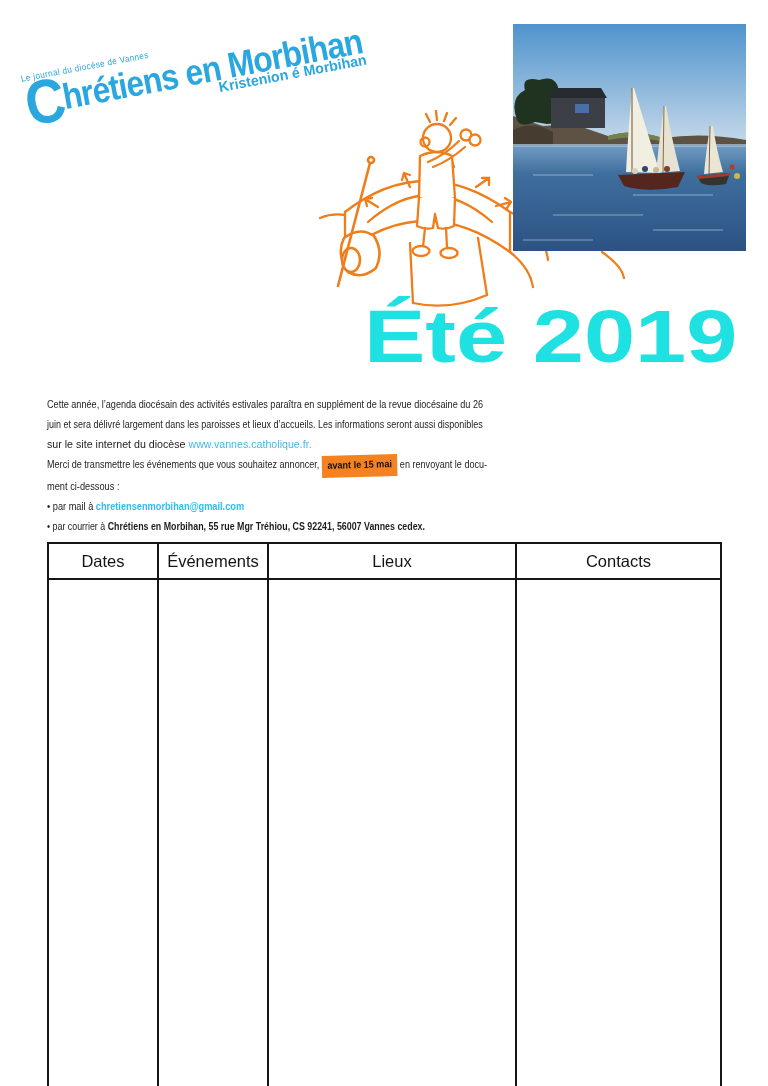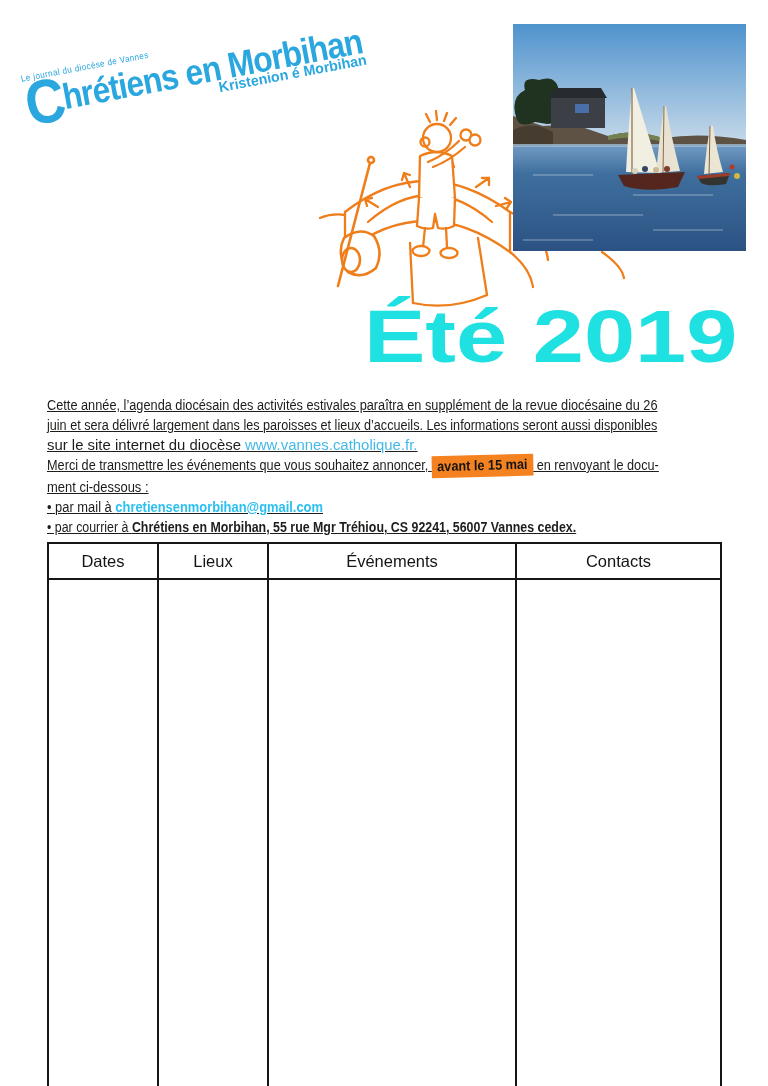--- a/index.html
+++ b/index.html
@@ -23,21 +23,21 @@
   
   .headline{position:absolute;left:50px;top:160px;color:#22379f;font-weight:bold;z-index:3;}
   .headline-line{font-size:34px;line-height:40px;letter-spacing:-.5px;}
   .cta{margin-top:14px;color:#00bef0;font-size:28px;line-height:32px;font-weight:bold;}
   .cta-arrow{font-size:22px;margin-right:7px;}
 
   .season{position:absolute;left:364px;top:300px;color:#20e1e1;font-size:74px;
           font-weight:bold;line-height:74px;z-index:3;}
 
   
-  .intro{position:absolute;left:47px;top:395px;width:680px;font-size:14px;z-index:3;text-decoration:underline;}
+  .intro{position:absolute;left:47px;top:395px;width:680px;font-size:10px;z-index:3;}
   .intro-line{line-height:20px;height:20px;}
   .link{color:#44b8e8;text-decoration:none;}
   .email{color:#2bc0ef;font-weight:bold;text-decoration:none;}
   .hl{background:#f58220;font-weight:bold;color:#141414;display:inline-block;
       padding:0 6px 2px 6px;transform:rotate(-1.4deg);}
   .b{font-weight:bold;}
 
   
   .event-table{position:absolute;left:47px;top:542px;width:675px;height:676px;
       box-sizing:border-box;border:2.5px solid #161616;display:grid;
@@ -170,22 +170,22 @@
         <a class="email">chretiensenmorbihan@gmail.com</a>
       </div>
     <div class="intro-line fit" style="transform-origin: left top; transform: scaleX(0.885196);">
         <span>• par courrier à </span>
         <span class="b">Chrétiens en Morbihan, 55 rue Mgr Tréhiou, CS 92241, 56007 Vannes cedex.</span>
       </div>
   </div>
 
   <div class="event-table">
     <div class="th">Dates</div>
+    <div class="th">Événements</div>
     <div class="th">Lieux</div>
-    <div class="th">Événements</div>
     <div class="th nr">Contacts</div>
     <div class="td"></div>
     <div class="td"></div>
     <div class="td"></div>
     <div class="td nr"></div>
   </div>
 
 </div>
 
 </body></html>

